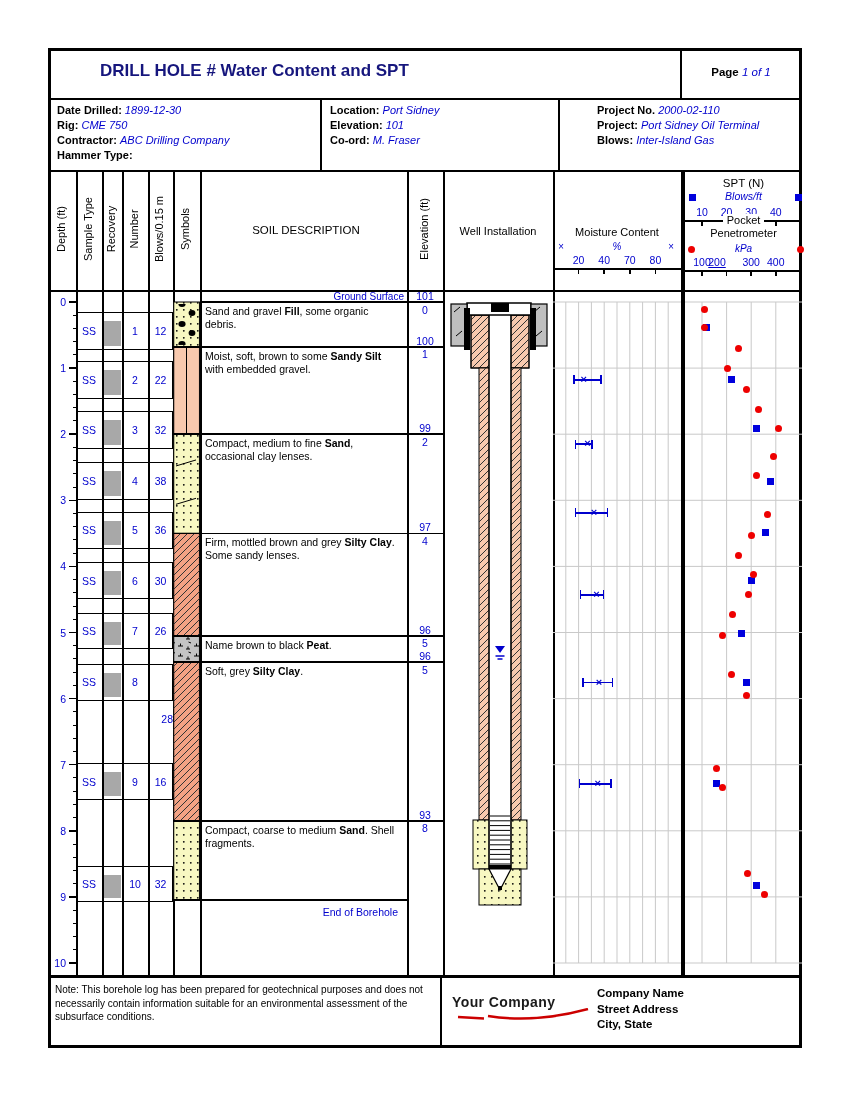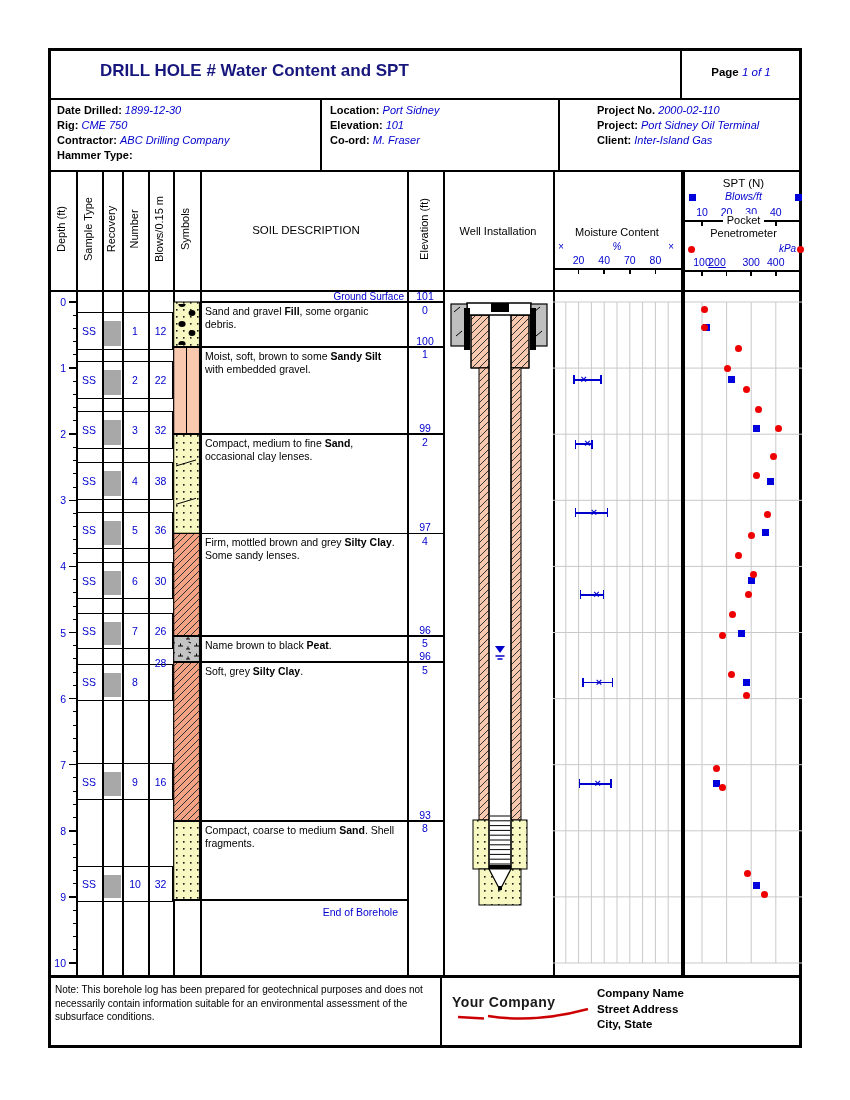--- a/index.html
+++ b/index.html
@@ -46,21 +46,21 @@
     <div><span class="b">Hammer Type: </span><span class="blue"></span></div>
   </div>
 <div class="infocol" style="left:330px;top:103px;" id="info-c2">
     <div><span class="b">Location: </span><span class="blue">Port Sidney</span></div>
     <div><span class="b">Elevation: </span><span class="blue">101</span></div>
     <div><span class="b">Co-ord: </span><span class="blue">M. Fraser</span></div>
   </div>
 <div class="infocol" style="left:597px;top:103px;" id="info-c3">
     <div><span class="b">Project No. </span><span class="blue">2000-02-110</span></div>
     <div><span class="b">Project: </span><span class="blue">Port Sidney Oil Terminal</span></div>
-    <div><span class="b">Client: </span><span class="blue">Inter-Island Gas</span></div>
+    <div><span class="b">Blows: </span><span class="blue">Inter-Island Gas</span></div>
   </div>
 
 <div class="vlabel" style="left:2px;top:222px;">Depth (ft)</div>
 <div class="vlabel" style="left:29px;top:222px;">Sample Type</div>
 <div class="vlabel" style="left:52px;top:222px;">Recovery</div>
 <div class="vlabel" style="left:75px;top:222px;">Number</div>
 <div class="vlabel" style="left:100px;top:222px;">Blows/0.15 m</div>
 <div class="vlabel" style="left:126px;top:222px;">Symbols</div>
 <div class="hlabel" style="left:200px;top:224px;width:212px;">SOIL DESCRIPTION</div>
 <div class="vlabel" style="left:365px;top:222px;">Elevation (ft)</div>
@@ -71,21 +71,21 @@
 <div class="hlabel blue" style="left:553px;top:241px;width:128px;font-size:10px;">%</div>
 <span class="abs blue" style="left:668px;top:241px;font-size:10px;">×</span>
 
 <div class="hlabel" style="left:685px;top:177px;width:117px;font-size:11.5px;">SPT (N)</div>
 <div class="abs" style="left:689px;top:194px;width:7px;height:7px;background:#0000dd;"></div>
 <div class="hlabel blue" style="left:685px;top:190px;width:117px;font-size:10.5px;">Blows/ft</div>
 <div class="abs" style="left:795px;top:194px;width:7px;height:7px;background:#0000dd;"></div>
 <div class="hlabel" style="left:685px;top:214px;width:117px;font-size:11px;z-index:5;"><span style="background:#fff;padding:0 4px;">Pocket</span></div>
 <div class="hlabel" style="left:685px;top:227px;width:117px;font-size:11px;">Penetrometer</div>
 <div class="abs" style="left:688px;top:246px;width:7px;height:7px;border-radius:50%;background:#ee0000;"></div>
-<div class="hlabel blue" style="left:685px;top:243px;width:117px;font-size:10px;padding-left:44px;">kPa</div>
+<div class="hlabel blue" style="left:685px;top:243px;width:117px;font-size:10px;">kPa</div>
 <div class="abs" style="left:797px;top:246px;width:7px;height:7px;border-radius:50%;background:#ee0000;"></div>
 
 <div class="gsurf">Ground Surface</div>
 <div class="eob">End of Borehole</div>
 <div class="welldate">February 21, 2000</div>
 
 <div class="note">Note: This borehole log has been prepared for geotechnical purposes and does not necessarily contain information suitable for an environmental assessment of the subsurface conditions.</div>
 <div class="logo">Your Company</div>
 <svg class="abs" style="left:450px;top:1008px;" width="150" height="18">
   <path d="M8,9 L34,10.5" stroke="#cc0000" stroke-width="2.5" fill="none"></path>
@@ -386,21 +386,21 @@
 <div class="scell" style="position: absolute; left: 148px; top: 574.611px; width: 25px;">30</div>
 <div class="" style="position: absolute; left: 76px; top: 612.67px; width: 97px; height: 36.355px; border: 1.3px solid rgb(0, 0, 0); box-sizing: border-box;"></div>
 <div class="scell" style="position: absolute; left: 76px; top: 624.847px; width: 26px;">SS</div>
 <div class="" style="position: absolute; left: 103.5px; top: 621.67px; width: 17px; height: 23.355px; background: rgb(168, 168, 168);"></div>
 <div class="scell" style="position: absolute; left: 122px; top: 624.847px; width: 26px;">7</div>
 <div class="scell" style="position: absolute; left: 148px; top: 624.847px; width: 25px;">26</div>
 <div class="" style="position: absolute; left: 76px; top: 664.228px; width: 97px; height: 36.355px; border: 1.3px solid rgb(0, 0, 0); box-sizing: border-box;"></div>
 <div class="scell" style="position: absolute; left: 76px; top: 676.406px; width: 26px;">SS</div>
 <div class="" style="position: absolute; left: 103.5px; top: 673.228px; width: 17px; height: 23.355px; background: rgb(168, 168, 168);"></div>
 <div class="scell" style="position: absolute; left: 122px; top: 676.406px; width: 26px;">8</div>
-<div class="scell" style="position: absolute; left: 148px; top: 657px; width: 25px;">28</div>
+<div class="scell" style="position: absolute; left: 148px; top: 713px; width: 25px; text-align: right;">28</div>
 <div class="" style="position: absolute; left: 76px; top: 763.378px; width: 97px; height: 36.355px; border: 1.3px solid rgb(0, 0, 0); box-sizing: border-box;"></div>
 <div class="scell" style="position: absolute; left: 76px; top: 775.555px; width: 26px;">SS</div>
 <div class="" style="position: absolute; left: 103.5px; top: 772.378px; width: 17px; height: 23.355px; background: rgb(168, 168, 168);"></div>
 <div class="scell" style="position: absolute; left: 122px; top: 775.555px; width: 26px;">9</div>
 <div class="scell" style="position: absolute; left: 148px; top: 775.555px; width: 25px;">16</div>
 <div class="" style="position: absolute; left: 76px; top: 865.833px; width: 97px; height: 36.355px; border: 1.3px solid rgb(0, 0, 0); box-sizing: border-box;"></div>
 <div class="scell" style="position: absolute; left: 76px; top: 878.01px; width: 26px;">SS</div>
 <div class="" style="position: absolute; left: 103.5px; top: 874.833px; width: 17px; height: 23.355px; background: rgb(168, 168, 168);"></div>
 <div class="scell" style="position: absolute; left: 122px; top: 878.01px; width: 26px;">10</div>
 <div class="scell" style="position: absolute; left: 148px; top: 878.01px; width: 25px;">32</div>

